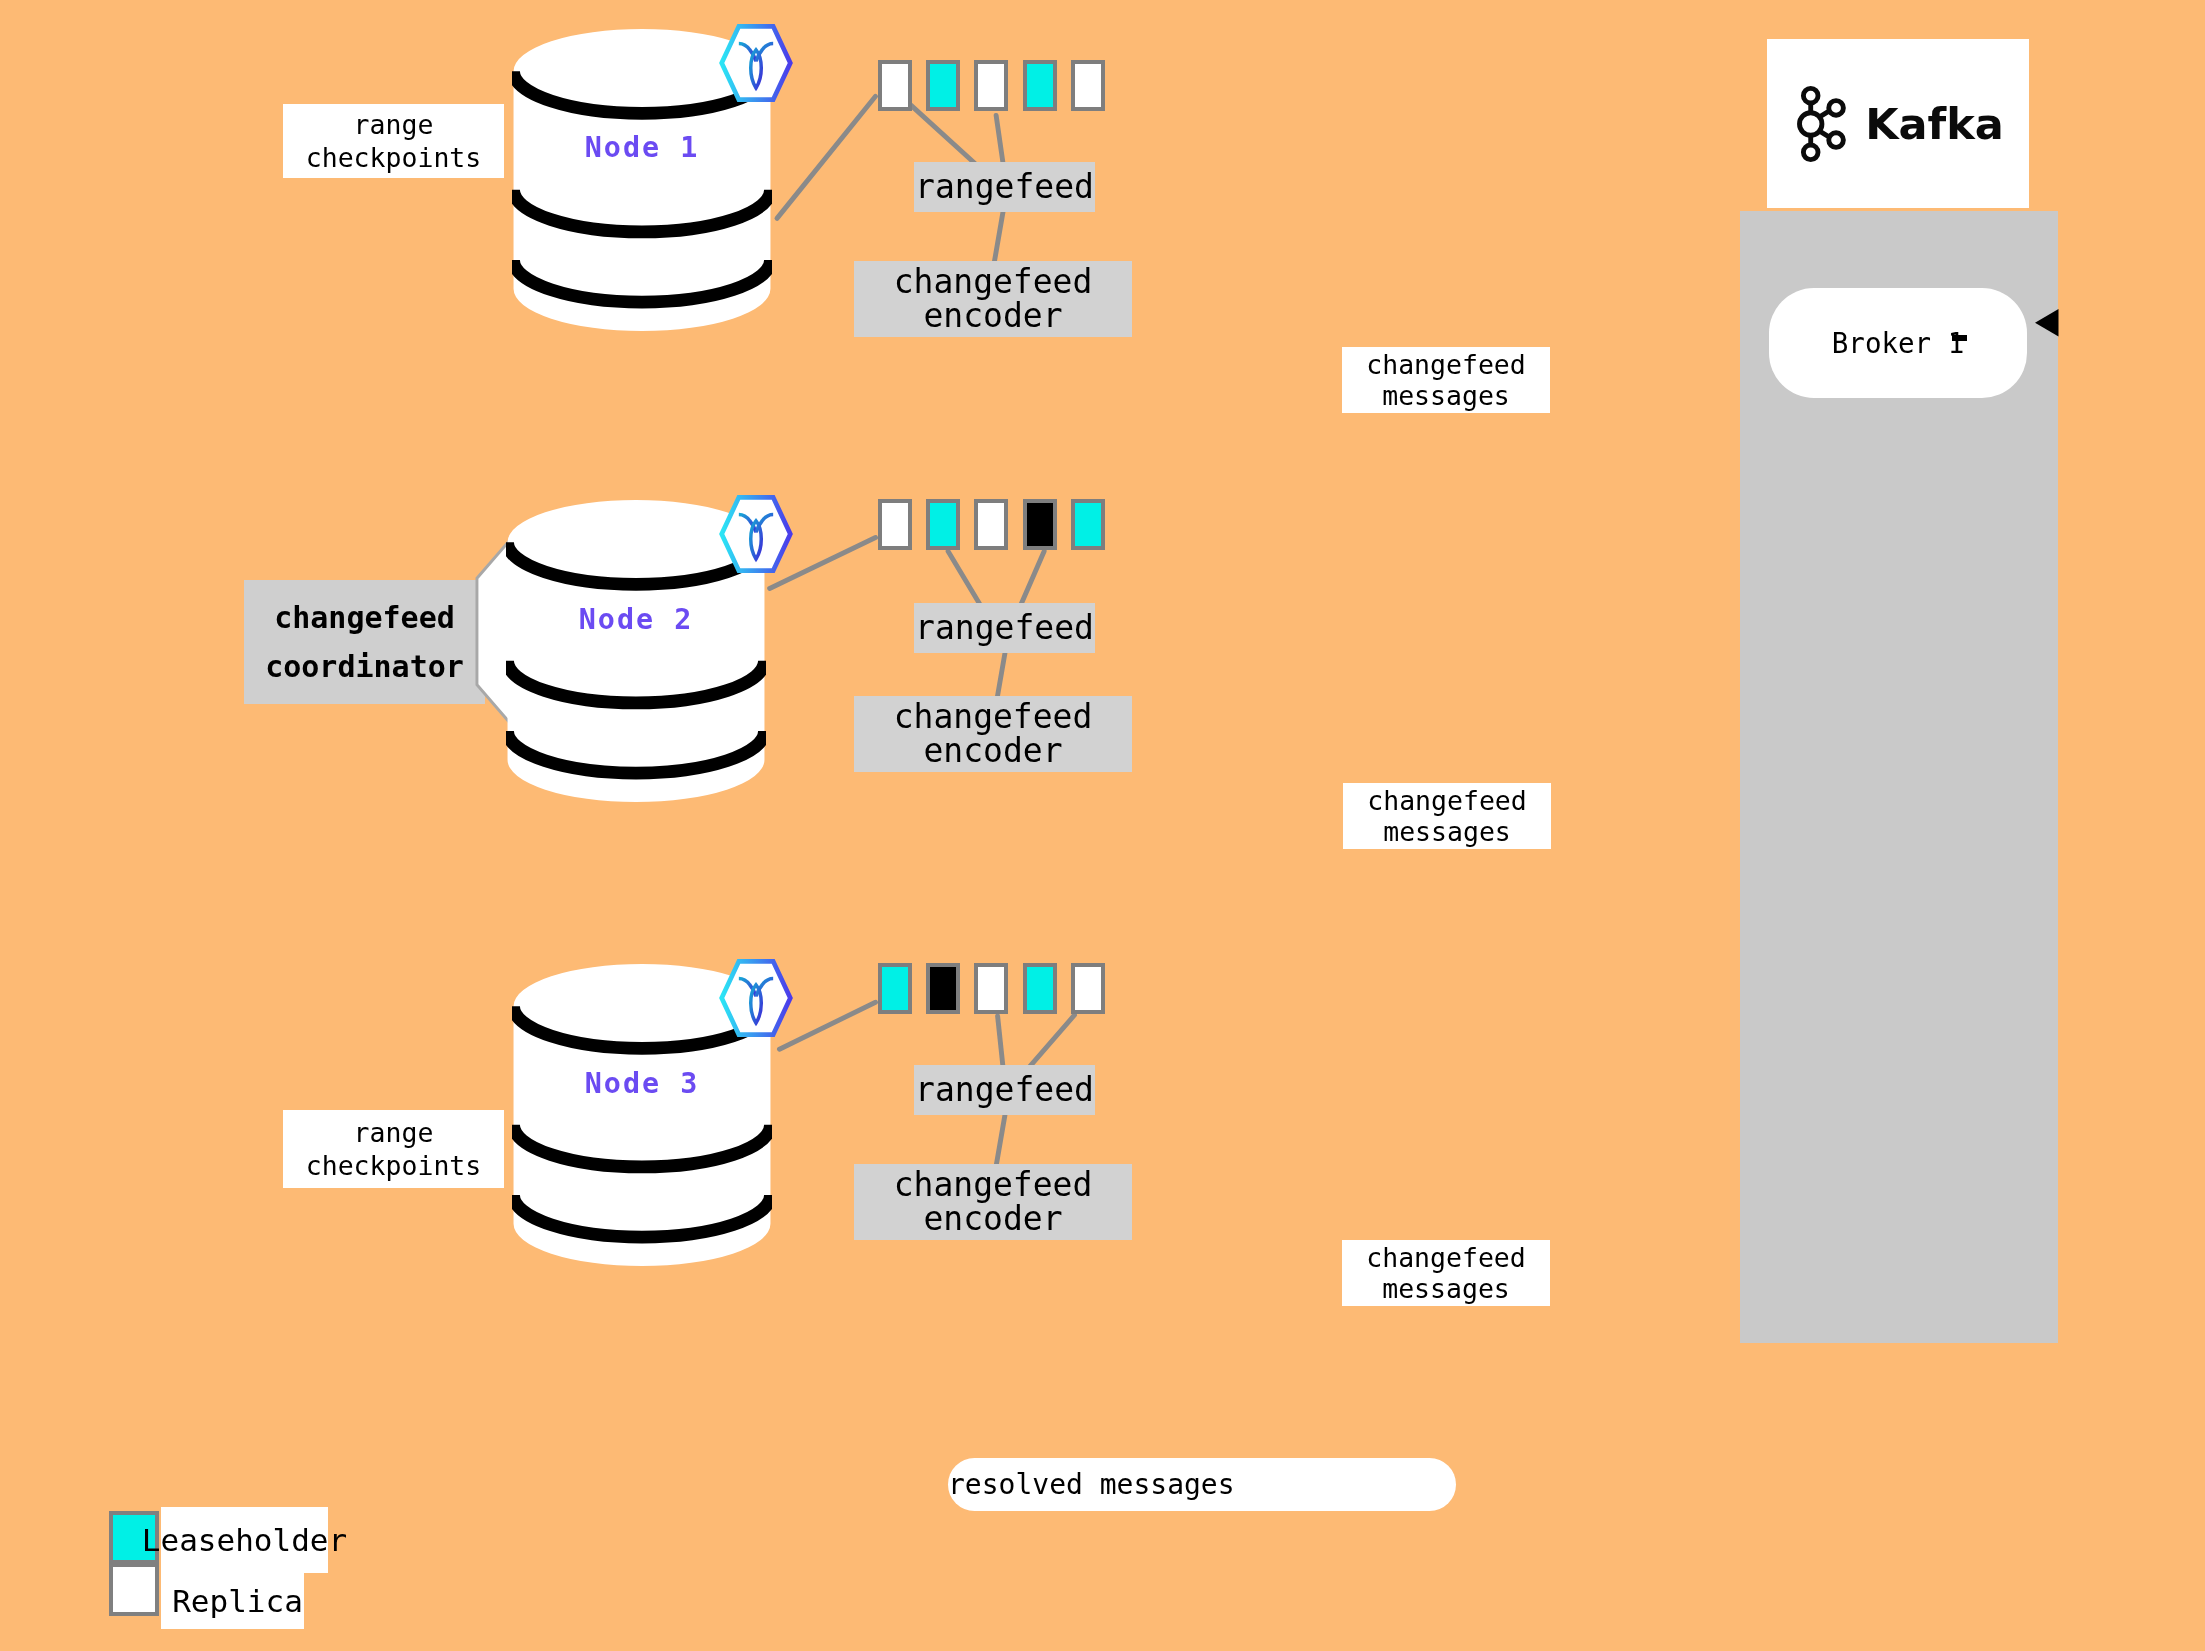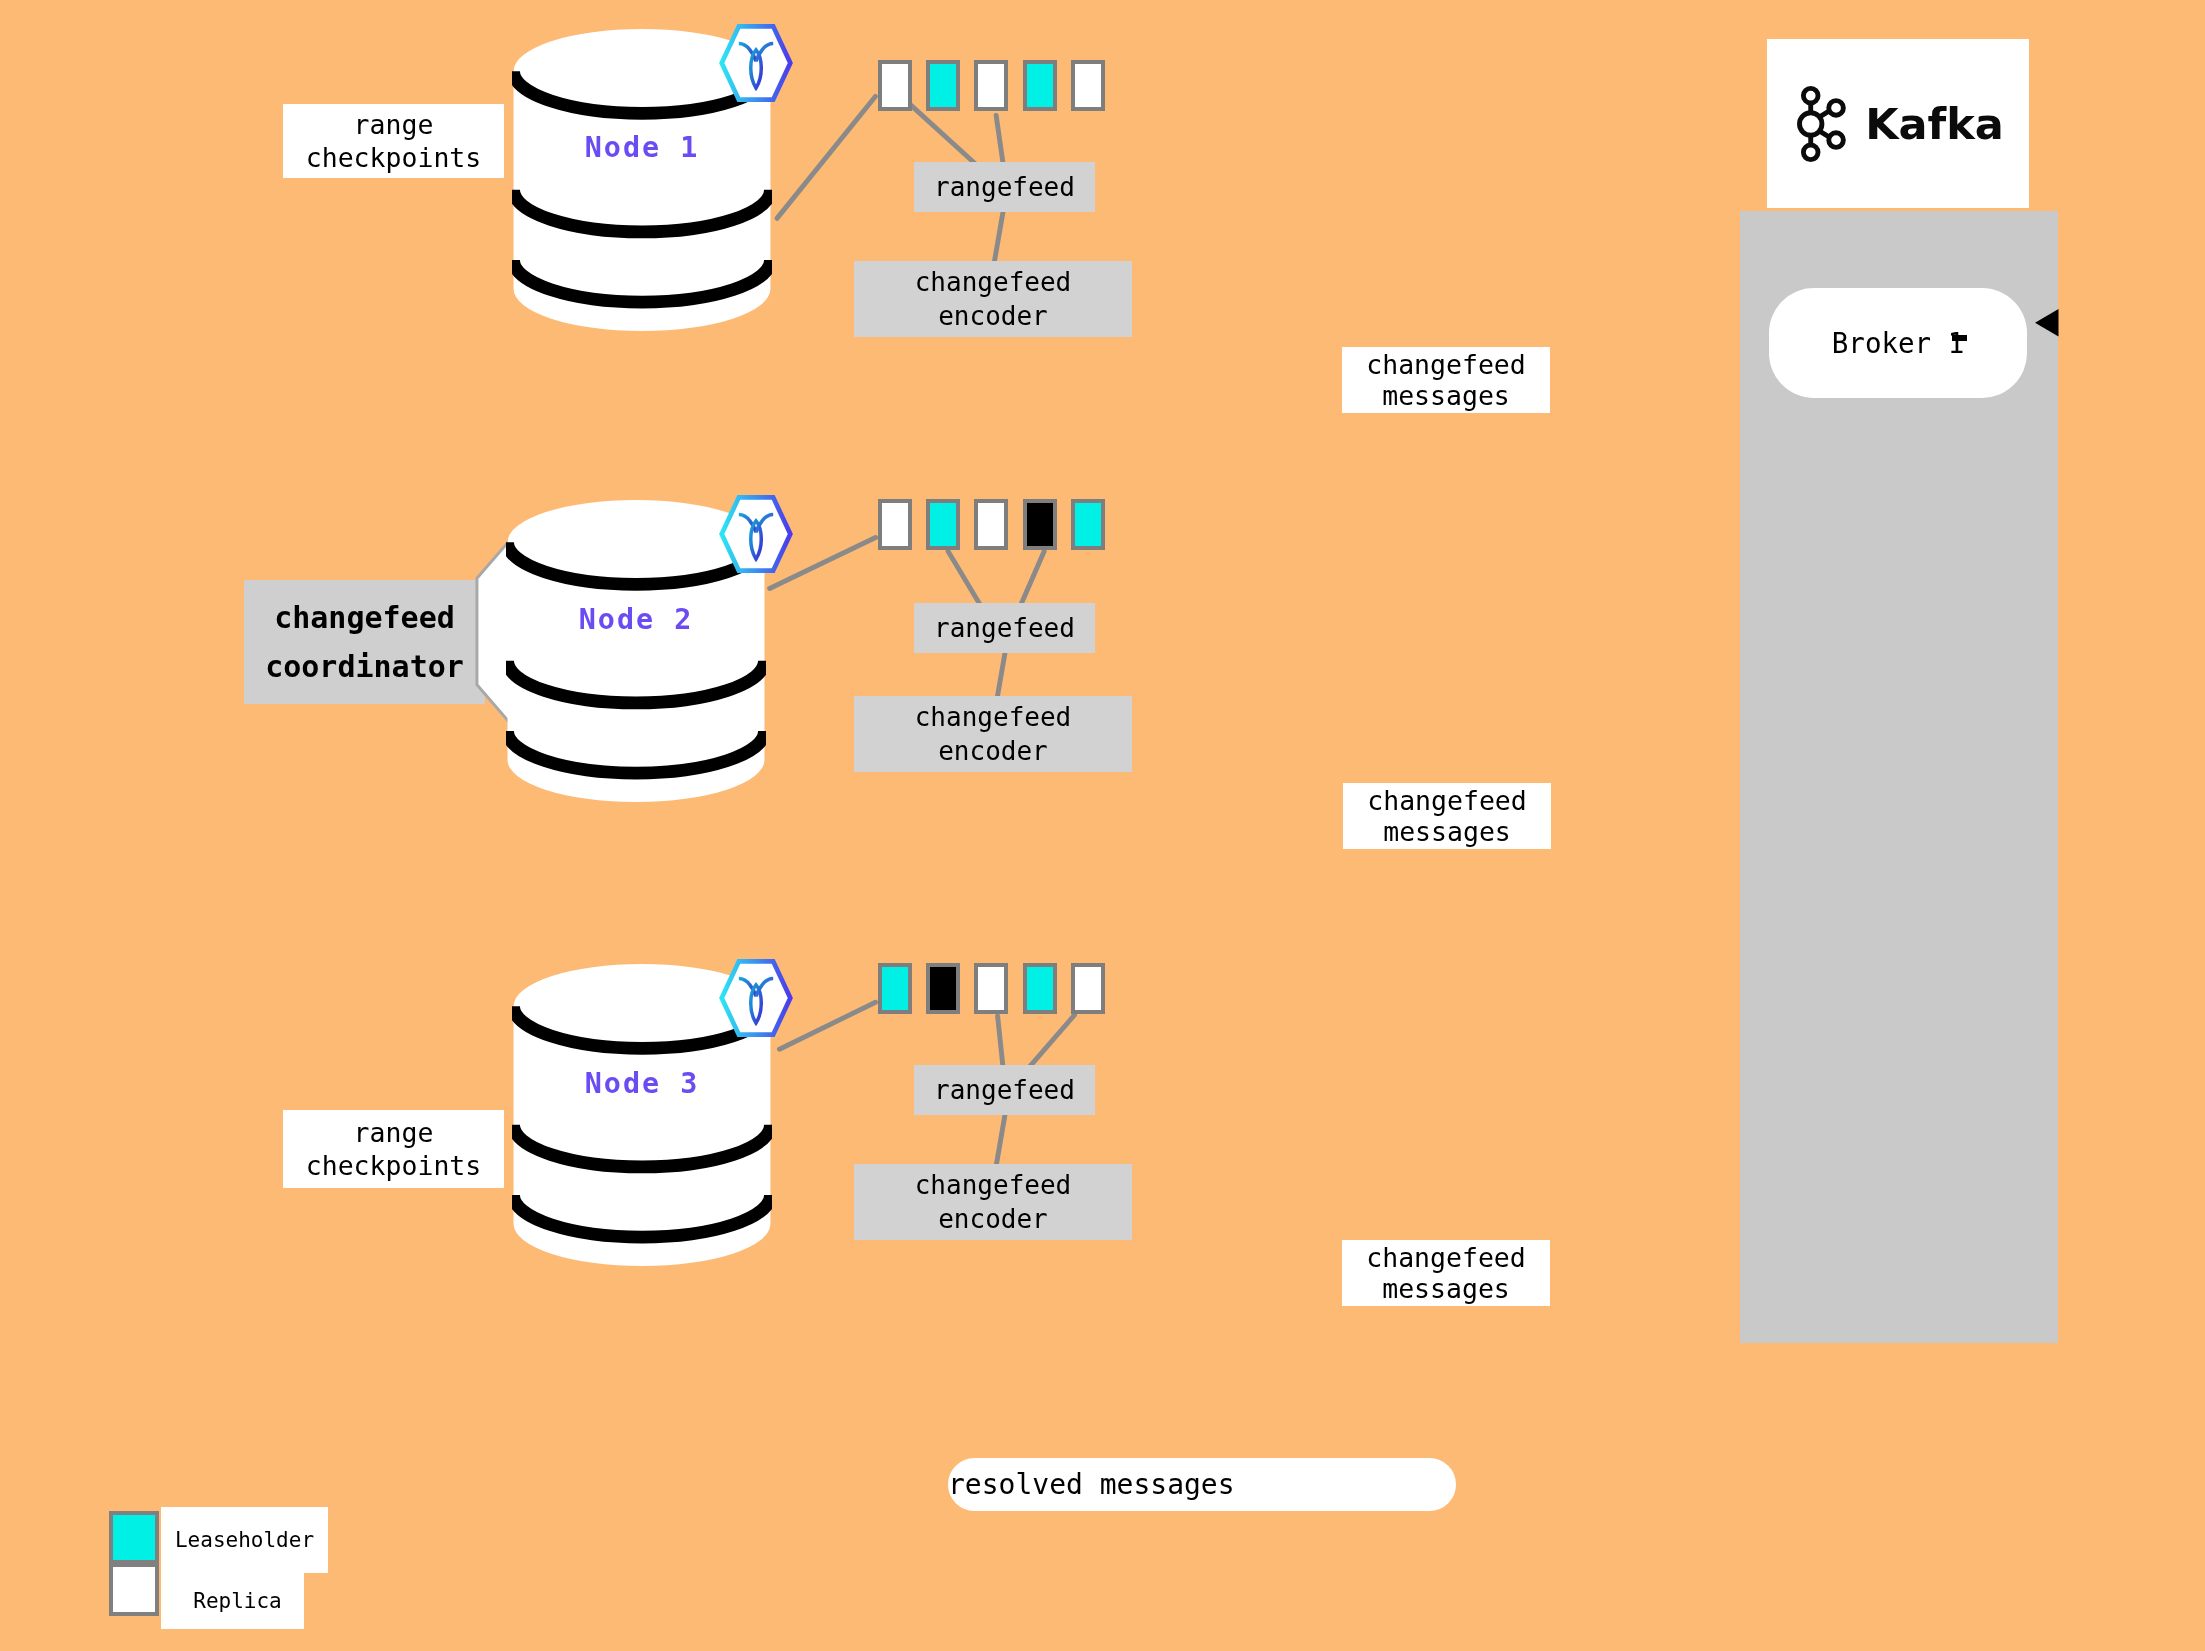--- a/index.html
+++ b/index.html
@@ -10,21 +10,21 @@
   #lines{position:absolute;left:0;top:0;z-index:1;}
   .layer{position:absolute;left:0;top:0;width:100%;height:100%;z-index:2;}
 
   
   .labelbox{position:absolute;background:#fff;color:#000;display:flex;flex-direction:column;
             align-items:center;justify-content:center;text-align:center;
             font-size:26.5px;line-height:33px;white-space:nowrap;}
   
   .grayb{position:absolute;background:#d2d2d2;color:#000;display:flex;flex-direction:column;
          align-items:center;justify-content:center;text-align:center;
-         font-size:26px;line-height:34px;white-space:nowrap;}
+         font-size:33px;line-height:34px;white-space:nowrap;}
 
   .nodetext{position:absolute;color:#6b4bf2;font-weight:bold;font-size:28.4px;
             display:flex;align-items:center;justify-content:center;letter-spacing:2px;}
 
   .coordbox{position:absolute;left:244px;top:580px;width:241px;height:124px;background:#cfcfcf;
             color:#000;font-weight:bold;font-size:30px;line-height:49px;display:flex;
             flex-direction:column;align-items:center;justify-content:center;text-align:center;white-space:nowrap;}
 
   .rangerow{position:absolute;display:flex;gap:14.2px;}
   .rangebox{width:34px;height:51px;border:4.4px solid #7e7e7e;box-sizing:border-box;}
@@ -37,21 +37,21 @@
   .kafkaword{font-family:"DejaVu Sans","Liberation Sans",sans-serif;font-weight:bold;
              font-size:43px;color:#0b0b0b;}
   .kcontainer{position:absolute;left:1740px;top:211px;width:318px;height:1132px;background:#c9c9c9;}
   .broker{position:absolute;left:1769px;width:258px;background:#fff;border-radius:45px;
           color:#000;font-size:27.5px;display:flex;align-items:center;justify-content:center;white-space:nowrap;}
 
   .pill{position:absolute;left:948px;top:1458px;width:508px;height:53px;background:#fff;
         border-radius:26.5px;color:#000;font-size:28px;display:flex;align-items:center;}
 
   .swatch{position:absolute;width:50px;height:53px;border:4.4px solid #808080;box-sizing:border-box;}
-  .legendlabel{position:absolute;background:#fff;color:#000;font-size:21px;display:flex;
+  .legendlabel{position:absolute;background:#fff;color:#000;font-size:31px;display:flex;
                align-items:center;justify-content:center;}
 </style>
 </head>
 <body>
 
 <div id="canvas">
 
   <svg id="lines" width="2205" height="1652" viewBox="0 0 4498 3369">
     <g stroke="#8a8a8a" stroke-width="10" stroke-linecap="round">
 

